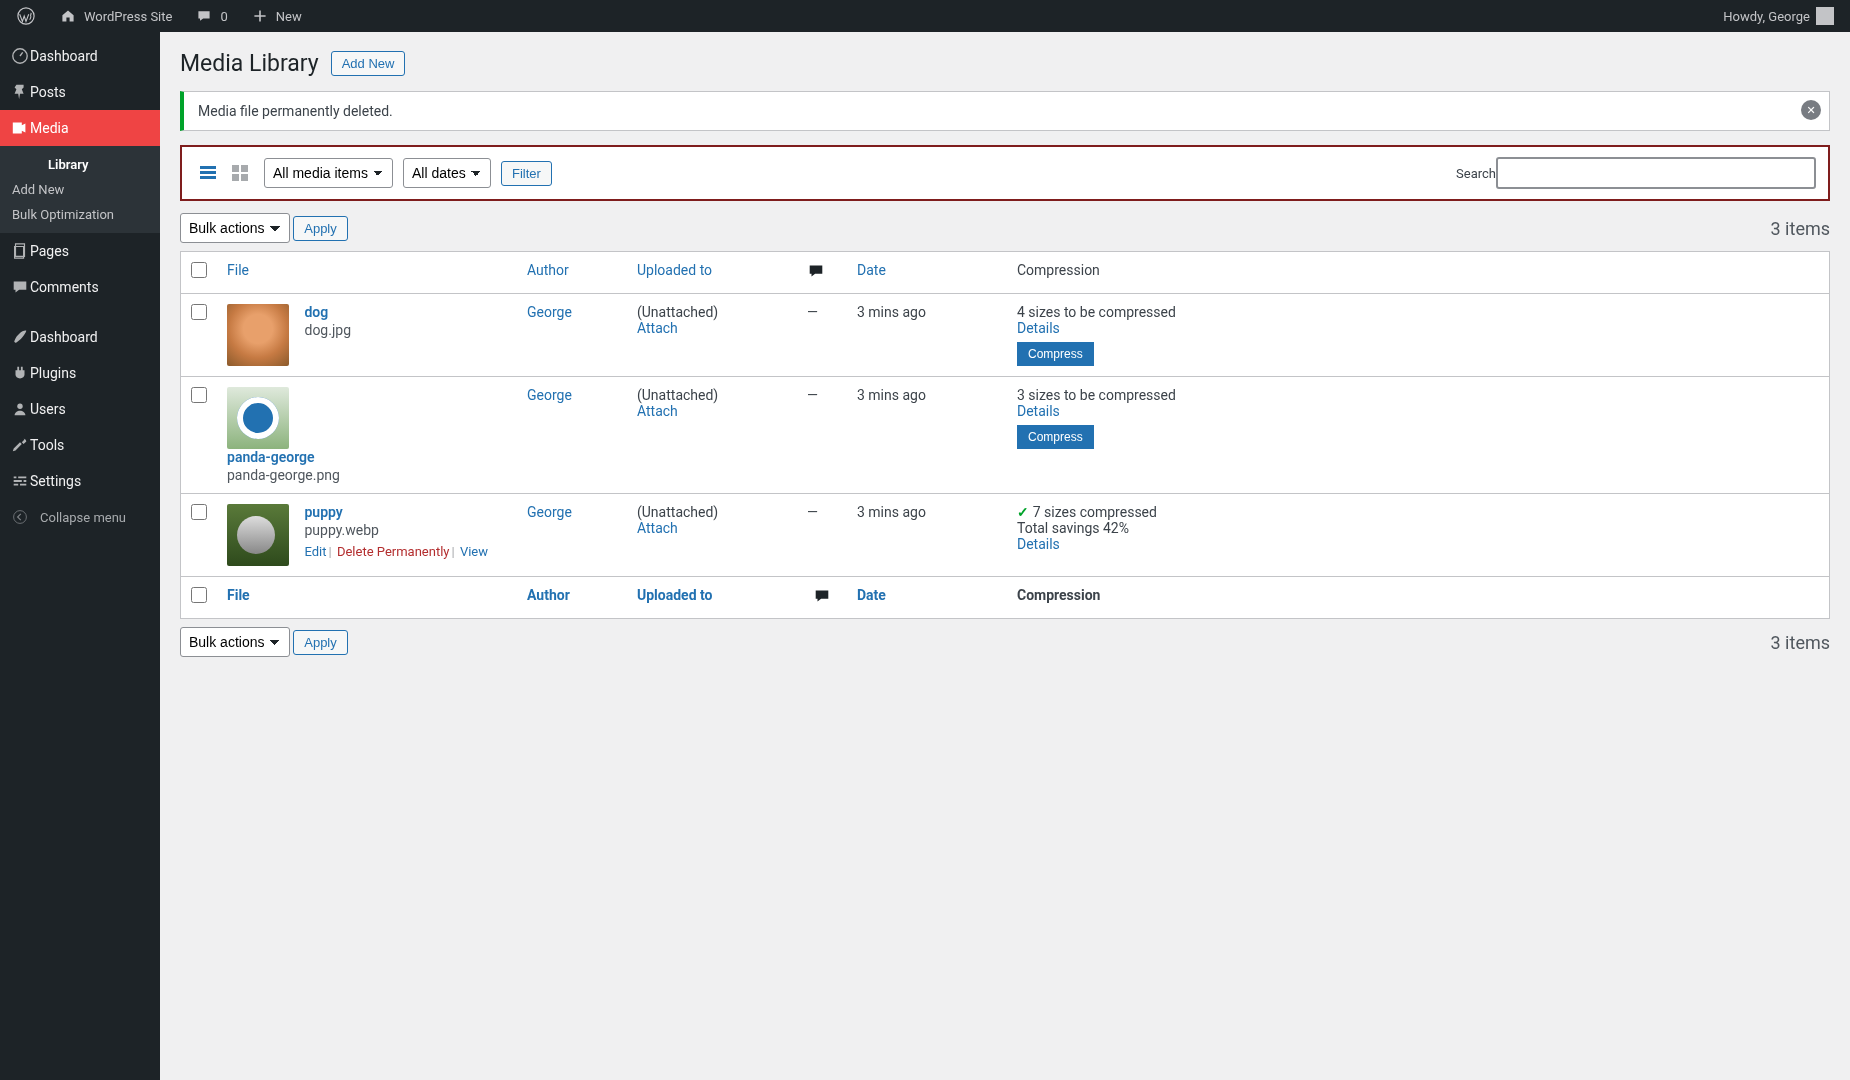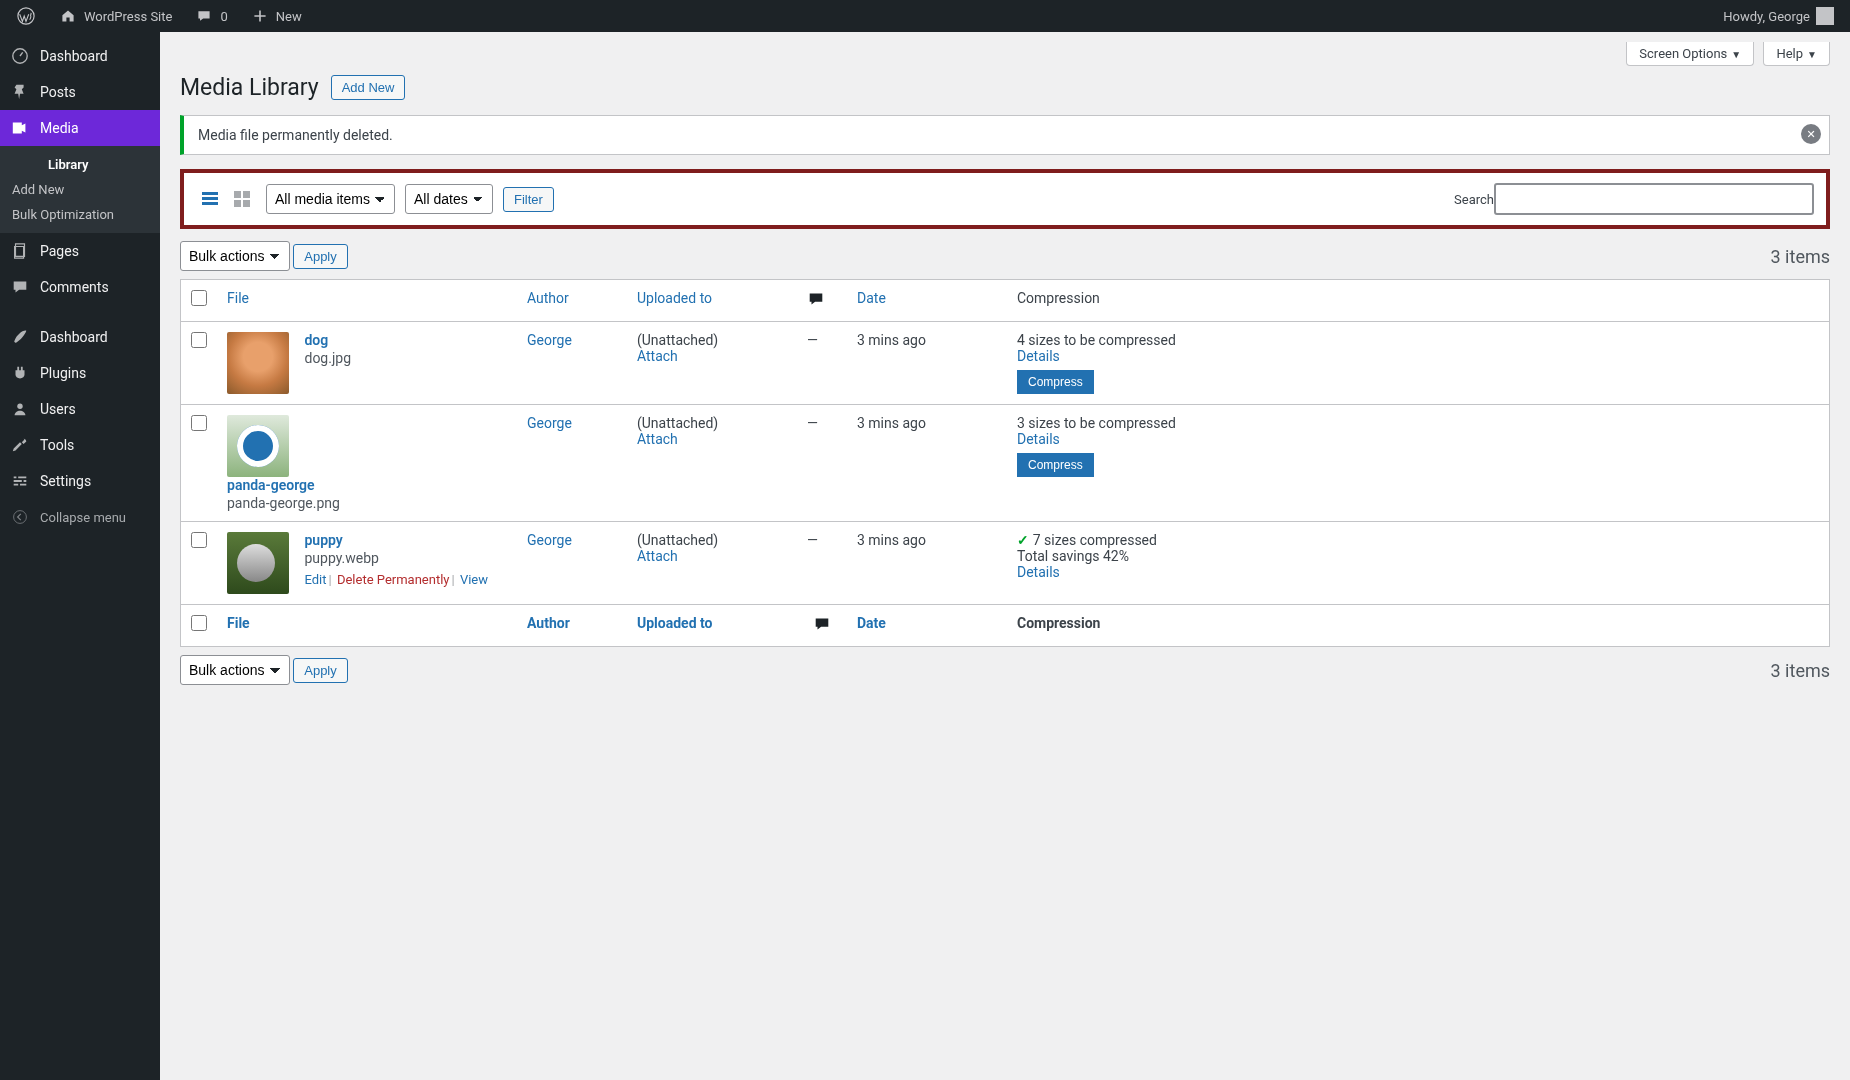--- a/index.html
+++ b/index.html
@@ -7,43 +7,43 @@
 a { color: #2271b1; text-decoration: none; cursor: pointer; }
 
 .toolbar { height: 32px; background: #1d2327; color: #c3c4c7; display: flex; align-items: center; padding: 0 8px; justify-content: space-between; }
 .toolbar-left, .toolbar-right { display: flex; align-items: center; gap: 6px; }
 .toolbar .tb-item { display: flex; align-items: center; gap: 6px; padding: 0 8px; height: 32px; color: #c3c4c7; cursor: pointer; font-size: 13px; }
 .tb-icon { display: inline-flex; width: 20px; height: 20px; align-items: center; justify-content: center; }
 .avatar-box { width: 18px; height: 18px; background: #c3c4c7; display: inline-block; }
 
 .layout { display: flex; min-height: calc(100vh - 32px); }
 .sidebar { width: 160px; background: #1d2327; color: #c3c4c7; padding-top: 6px; position: relative; }
-.sidebar .menu-item { display: flex; align-items: center; gap: 10px; padding: 8px 10px; font-size: 14px; cursor: pointer; color: #f0f0f1; position: relative; }
-.sidebar .menu-item.active { background: #6d28d9; color: #fff; }
+.sidebar .menu-item { display: flex; align-items: center; padding: 8px 10px; font-size: 14px; cursor: pointer; color: #f0f0f1; position: relative; }
+.sidebar .menu-item.active { background: #ef4444; color: #fff; }
 .sidebar .menu-item.active::after { content:""; position:absolute; right:-8px; top:50%; transform:translateY(-50%); border:8px solid transparent; border-right-color:#f0f0f1; }
 .sidebar .menu-icon { width: 20px; height: 20px; display:flex; align-items:center; justify-content:center; opacity:0.7; }
 .sidebar .menu-item.active .menu-icon { opacity: 1; }
 .sidebar .submenu { background: #2c3338; padding: 6px 0; }
 .sidebar .submenu .sub-item { padding: 5px 12px; font-size: 13px; color: #c3c4c7; cursor: pointer; }
 .sidebar .submenu .sub-item.current { color: #fff; font-weight: 600; margin-left: 36px; }
 .sidebar .collapse { display:flex; align-items:center; gap:10px; padding:8px 10px; font-size:13px; color:#a7aaad; cursor:pointer; }
 
 .content { flex: 1; padding: 10px 20px 40px 20px; }
 .top-tabs { text-align:right; margin-bottom: 4px; }
 .top-tab { display:inline-block; border:1px solid #c3c4c7; border-top:none; background:#fff; padding:4px 12px; font-size:13px; cursor:pointer; border-radius:0 0 4px 4px; margin-left:6px; }
 .top-tab .caret { margin-left:4px; font-size:10px; }
 
 .page-header { display:flex; align-items:center; gap:12px; margin: 8px 0 14px; }
 .page-title { font-size: 23px; font-weight: 400; color:#1d2327; }
 .btn-outline { border:1px solid #2271b1; color:#2271b1; background:#f6f7f7; padding:4px 10px; border-radius:3px; font-size:13px; cursor:pointer; }
 
 .notice { border:1px solid #c3c4c7; border-left:4px solid #00a32a; background:#fff; padding:11px 40px 11px 14px; font-size:14px; position:relative; margin-bottom:14px; }
 .notice .dismiss { position:absolute; right:8px; top:8px; width:20px; height:20px; border-radius:50%; background:#787c82; color:#fff; display:flex; align-items:center; justify-content:center; font-size:11px; cursor:pointer; }
 
-.filter-bar { border:4px solid #7f1d1d; background:#fff; padding:10px 12px; display:flex; align-items:center; gap:10px; margin-bottom:12px; }
+.filter-bar { border:2px solid #7f1d1d; background:#fff; padding:10px 12px; display:flex; align-items:center; gap:10px; margin-bottom:12px; }
 .view-toggle { display:flex; gap:4px; }
 .view-btn { width:28px; height:28px; border:1px solid transparent; display:flex; align-items:center; justify-content:center; cursor:pointer; color:#2271b1; border-radius:2px; }
 .view-btn.inactive { color:#a7aaad; }
 select.wp { height:30px; border:1px solid #8c8f94; border-radius:3px; padding:0 24px 0 8px; font-size:14px; background:#fff; appearance:none; background-image: linear-gradient(45deg, transparent 50%, #1d2327 50%), linear-gradient(135deg, #1d2327 50%, transparent 50%); background-position: calc(100% - 14px) 12px, calc(100% - 9px) 12px; background-size:5px 5px; background-repeat:no-repeat; cursor:pointer; }
 .filter-bar .spacer { flex:1; }
 .search-wrap { display:flex; align-items:center; gap:0; }
 .search-wrap input { width:320px; height:32px; border:2px solid #8c8f94; border-radius:3px; }
 
 .tablenav { display:flex; align-items:center; justify-content:space-between; margin:4px 0 8px; }
 .count { font-size:18px; color:#50575e; }
@@ -219,24 +219,20 @@
           <svg width="16" height="16" viewBox="0 0 20 20" fill="currentColor">
             <circle cx="10" cy="10" r="8" fill="none" stroke="currentColor"></circle>
             <path d="M11 6l-4 4 4 4" fill="none" stroke="currentColor" stroke-width="1.5"></path>
           </svg>
         </span>
         <span>Collapse menu</span>
       </div>
   </div>
 
   <div class="content">
-    <div class="top-tabs">
-      <span class="top-tab"><span>Screen Options</span><span class="caret">▼</span></span>
-      <span class="top-tab"><span>Help</span><span class="caret">▼</span></span>
-    </div>
 
     <div class="page-header">
       <h1 class="page-title">Media Library</h1>
       <button class="btn-outline">Add New</button>
     </div>
 
     <div class="notice">
       <span>Media file permanently deleted.</span>
       <span class="dismiss">✕</span>
     </div>

